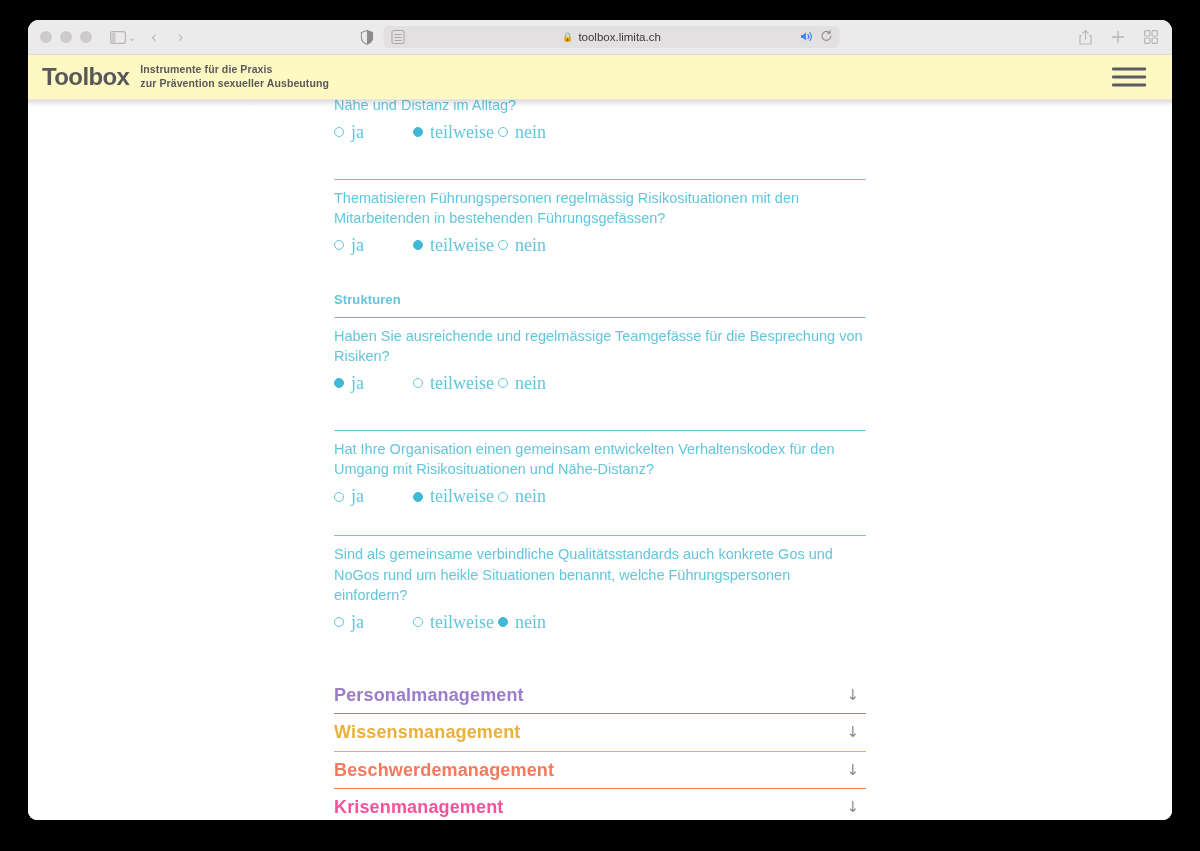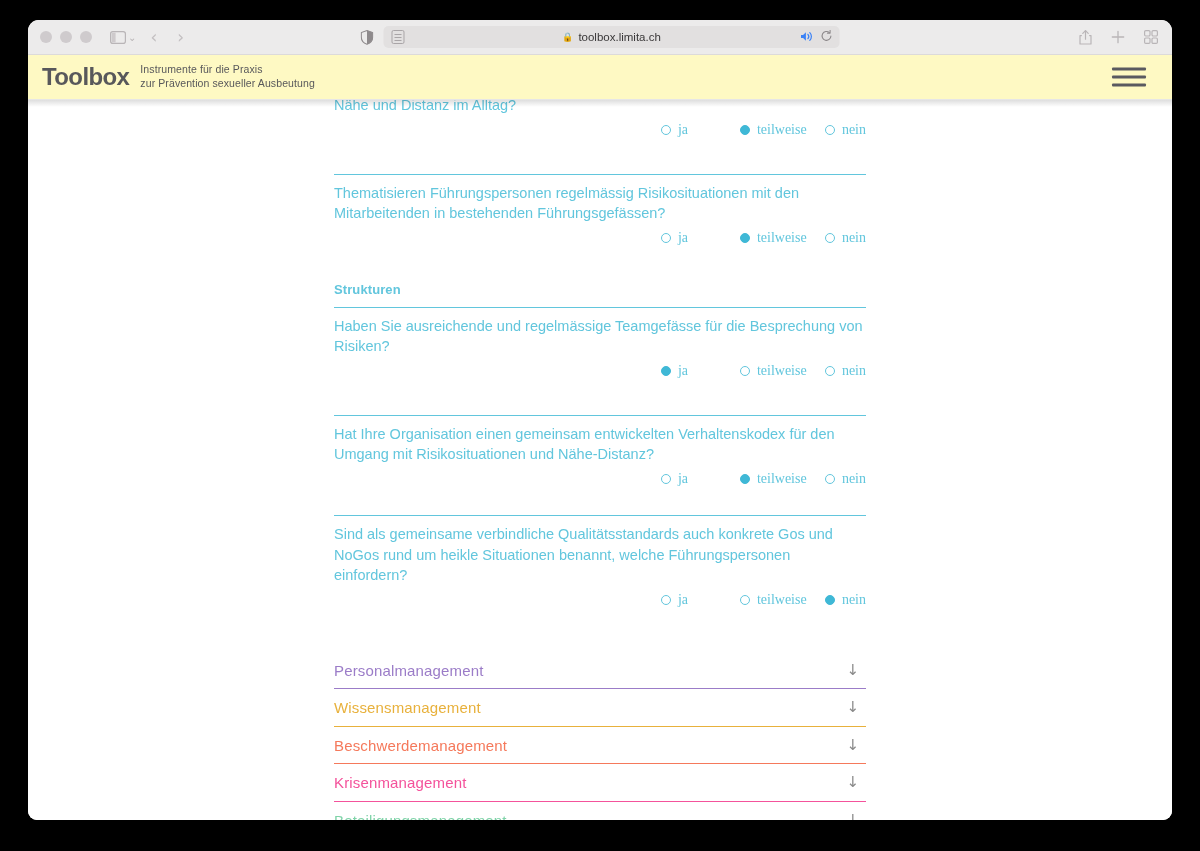--- a/index.html
+++ b/index.html
@@ -94,21 +94,21 @@
     padding: 0 22px 0 14px;
     position: relative;
     z-index: 3;
   }
   .brand { display: flex; align-items: center; gap: 11px; }
   .brand-name {
     font-size: 24px; font-weight: bold; color: #58585b;
     letter-spacing: -0.6px;
   }
   .brand-tagline {
-    font-size: 10.5px; font-weight: normal; color: #58585b;
+    font-size: 10.5px; font-weight: bold; color: #58585b;
     line-height: 1.32; letter-spacing: 0.1px;
   }
   .hamburger {
     position: absolute; right: 26px; top: 50%; transform: translateY(-50%);
     width: 34px; display: flex; flex-direction: column; gap: 5px; cursor: pointer;
   }
   .hamburger span { display: block; height: 3px; background: #5a5a60; border-radius: 1px; }
 
   
   .page {
@@ -136,23 +136,22 @@
     font-size: 14.5px;
     color: #62c6dd;
     line-height: 1.42;
     padding-top: 7px;
   }
   .q-clip { margin-top: -13px; }
   .options {
     display: flex;
     margin-top: 6px;
     font-family: "Liberation Serif", serif;
-    font-size: 14px;
+    font-size: 18px;
     color: #62c6dd;
-    justify-content: flex-end;
   }
   .opt { display: flex; align-items: center; gap: 7px; }
   .opt-ja { width: 79px; }
   .opt-teilweise { width: 85px; }
   .radio {
     width: 10px; height: 10px; border-radius: 50%;
     border: 1.6px solid #62c6dd; background: transparent;
     flex: 0 0 auto;
   }
   .radio.checked { background: #3fb8d6; border-color: #3fb8d6; }
@@ -167,21 +166,21 @@
 
   
   .accordion { margin-top: 44px; }
   .acc-row {
     height: 37.5px;
     display: flex; align-items: center; justify-content: space-between;
     border-bottom: 1.5px solid currentColor;
     cursor: pointer;
   }
   .acc-label {
-    font-size: 15px; font-weight: normal;
+    font-size: 18px; font-weight: bold;
     letter-spacing: 0.15px;
   }
   .acc-arrow {
     font-size: 15px; color: #8a8a8a; font-family: "DejaVu Sans", sans-serif;
     margin-right: 7px; line-height: 1;
   }
 </style>
 </head>
 <body>
 

